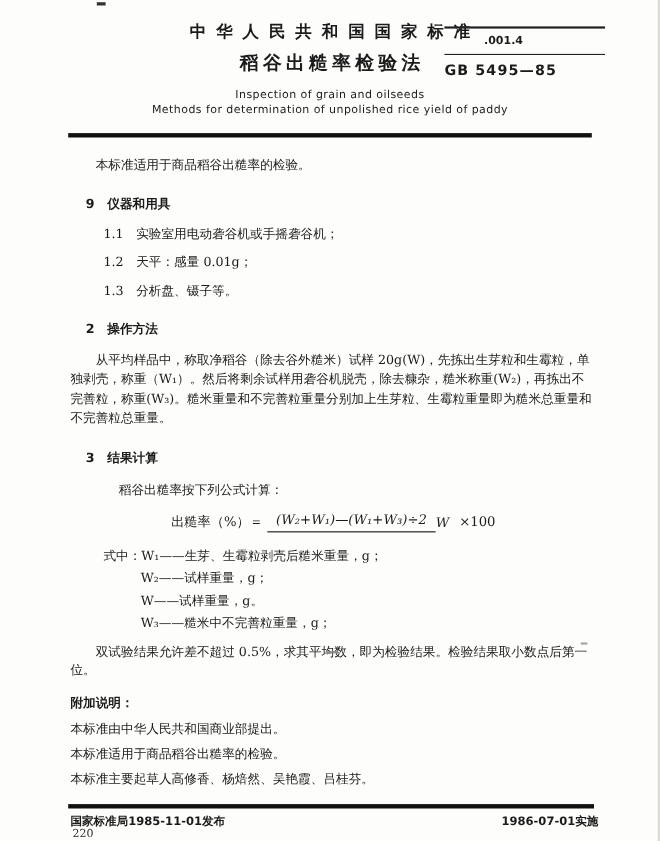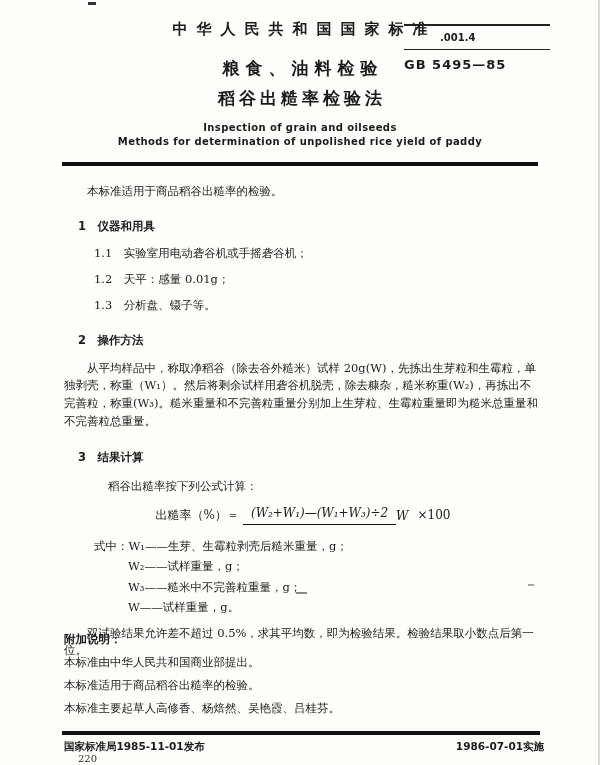--- a/index.html
+++ b/index.html
@@ -31,21 +31,21 @@
   .udc-l2{font-size:10px;font-weight:bold;padding-left:36px;}
   .udc-mid-rule{border-top:1px solid #222;margin:6px 0 7px;}
   .std-no{font-size:13px;font-weight:bold;letter-spacing:1px;}
   .title-cn{
     text-align:center;font-weight:bold;
     font-family:"DejaVu Sans","Liberation Sans",sans-serif;
   }
   .t1{margin-top:18px;font-size:17px;letter-spacing:6px;text-indent:6px;}
   .t2{margin-top:7px;font-size:17px;letter-spacing:4px;text-indent:4px;}
   .title-en{
-    text-align:center;font-weight:bold;font-size:10px;
+    text-align:center;font-weight:normal;font-size:10px;
     font-family:"DejaVu Sans","Liberation Sans",sans-serif;
     letter-spacing:.4px;
   }
   .en1{margin-top:12px;}
   .en2{margin-top:3px;}
   .rule-top{margin:15px 0 0 62px;width:476px;border-top:4px solid #111;}
   
   .content{padding:0 58px 0 64px;font-size:11.5px;line-height:1.5;}
   .intro{margin-top:17px;text-indent:2em;}
   .sec-heading{
@@ -84,21 +84,21 @@
   }
   
   .rule-bottom{position:absolute;top:731px;left:62px;width:478px;border-top:4px solid #111;}
   .footer-row{
     position:absolute;top:740px;left:64px;right:56px;
     display:flex;justify-content:space-between;
     font-family:"DejaVu Sans","Liberation Sans",sans-serif;
     font-weight:bold;font-size:10.5px;
   }
   .page-no{
-    position:absolute;top:753px;left:78px;
+    position:absolute;top:753px;left:66px;
     font-size:10px;color:#2a2a2a;
   }
   
   .speck{position:absolute;background:#555;}
   .sp1{top:2px;left:88px;width:8px;height:3px;background:#333;}
   .sp2{top:592px;left:296px;width:11px;height:2px;background:#8a8a86;}
   .sp3{top:584px;right:66px;width:6px;height:2px;background:#a5a5a0;}
   .edge-right{position:absolute;top:0;right:0;width:2px;height:765px;background:#dcdcd6;}
 </style>
 </head>
@@ -108,32 +108,31 @@
 
   <div class="org-title">中华人民共和国国家标准</div>
 
   <div class="udc-block">
     <div class="udc-top-rule"></div>
     <div class="udc-l2">.001.4</div>
     <div class="udc-mid-rule"></div>
     <div class="std-no">GB 5495—85</div>
   </div>
 
-  <div class="title-cn t1">粮食、油料检验</div>
   <div class="title-cn t2">稻谷出糙率检验法</div>
   <div class="title-en en1">Inspection of grain and oilseeds</div>
   <div class="title-en en2">Methods for determination of unpolished rice yield of paddy</div>
 
   <div class="rule-top"></div>
 
   <div class="content">
 
     <div class="intro">本标准适用于商品稻谷出糙率的检验。</div>
 
-    <div class="sec-heading">1　仪器和用具</div>
+    <div class="sec-heading">9　仪器和用具</div>
     <div class="item">1.1　实验室用电动砻谷机或手摇砻谷机；</div>
     <div class="item">1.2　天平：感量 0.01g；</div>
     <div class="item">1.3　分析盘、镊子等。</div>
 
     <div class="sec-heading">2　操作方法</div>
     <div class="para">从平均样品中，称取净稻谷（除去谷外糙米）试样 20g(W)，先拣出生芽粒和生霉粒，单独剥壳，称重（W₁）。然后将剩余试样用砻谷机脱壳，除去糠杂，糙米称重(W₂)，再拣出不完善粒，称重(W₃)。糙米重量和不完善粒重量分别加上生芽粒、生霉粒重量即为糙米总重量和不完善粒总重量。</div>
 
     <div class="sec-heading">3　结果计算</div>
     <div class="formula-lead">稻谷出糙率按下列公式计算：</div>
 
@@ -141,22 +140,22 @@
       <span class="f-lhs">出糙率（%）＝</span>
       <span class="fraction">
         <span class="f-num">(W₂+W₁)—(W₁+W₃)÷2</span>
         <span class="f-den">W</span>
       </span>
       <span class="f-tail">×100</span>
     </div>
 
     <div class="w-first">式中：W₁——生芽、生霉粒剥壳后糙米重量，g；</div>
     <div class="w-rest">W₂——试样重量，g；</div>
+    <div class="w-rest">W——试样重量，g。</div>
     <div class="w-rest">W₃——糙米中不完善粒重量，g；</div>
-    <div class="w-rest">W——试样重量，g。</div>
 
     <div class="result-note">双试验结果允许差不超过 0.5%，求其平均数，即为检验结果。检验结果取小数点后第一位。</div>
   </div>
 
   <div class="appendix">
     <div class="appendix-heading">附加说明：</div>
     <div>本标准由中华人民共和国商业部提出。</div>
     <div>本标准适用于商品稻谷出糙率的检验。</div>
     <div>本标准主要起草人高修香、杨焙然、吴艳霞、吕桂芬。</div>
   </div>

